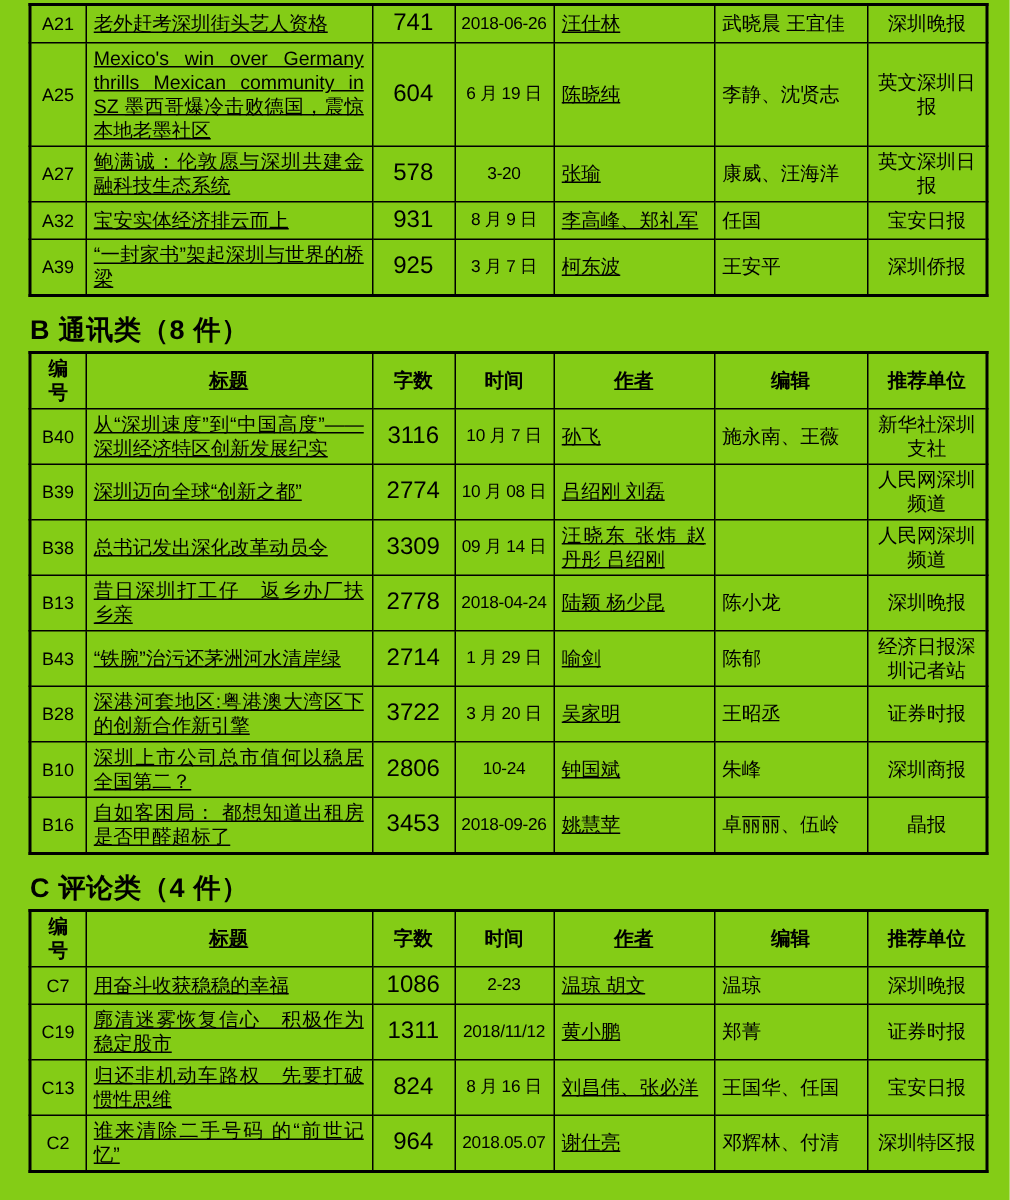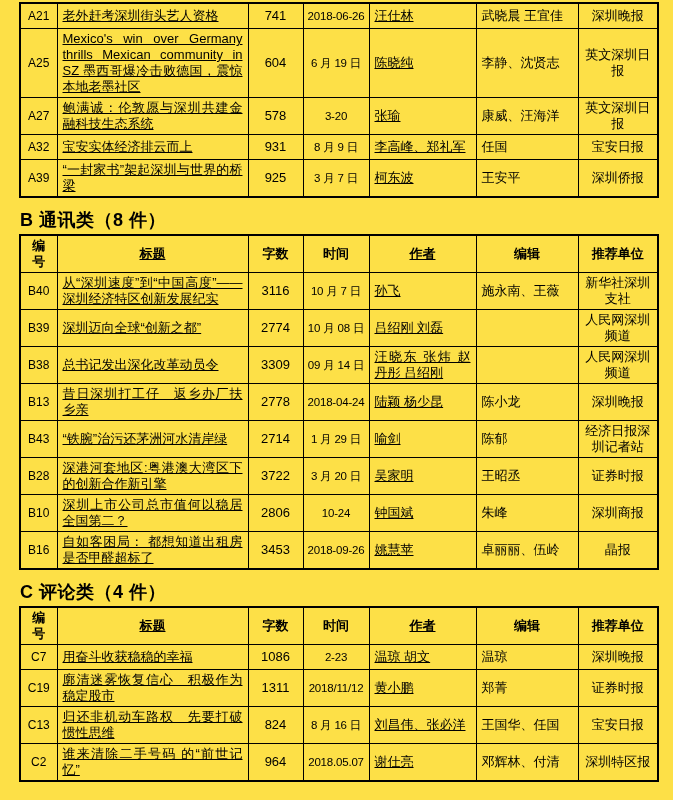--- a/index.html
+++ b/index.html
@@ -6,21 +6,21 @@
   html, body { width: 673px; height: 800px; }
   body {
     background: #ffffff;
     color: #000000;
     font-family: "Liberation Sans", "DejaVu Sans", sans-serif;
     overflow: hidden;
   }
   .page {
     width: 673px;
     height: 800px;
-    background: #fde047;
+    background: #84cc16;
     padding: 2px 16px 0 19px;
     overflow: hidden;
   }
   .section-heading {
     font-weight: bold;
     font-size: 18px;
     line-height: 17px;
     margin: 14px 0 5px 1px;
     letter-spacing: 0.5px;
   }
@@ -44,21 +44,21 @@
   .articles th {
     font-weight: bold;
     text-align: center;
     font-size: 13px;
     padding: 2px 2px;
   }
   .articles th.col-code { padding: 2px 10px; text-align: center; }
   .col-code, .col-words, .col-date, .col-unit { text-align: center; }
   .col-title, .col-author { text-align: justify; text-decoration: underline; }
   td.col-code { font-size: 12px; }
-  td.col-words { font-size: 13px; padding: 2px 1px; }
+  td.col-words { font-size: 16px; padding: 2px 1px; }
   td.col-date {
     font-size: 11.5px;
     white-space: nowrap;
     padding: 4px 0;
     letter-spacing: -0.2px;
   }
   col.w-code   { width: 37px; }
   col.w-title  { width: 191px; }
   col.w-words  { width: 55px; }
   col.w-date   { width: 66px; }

